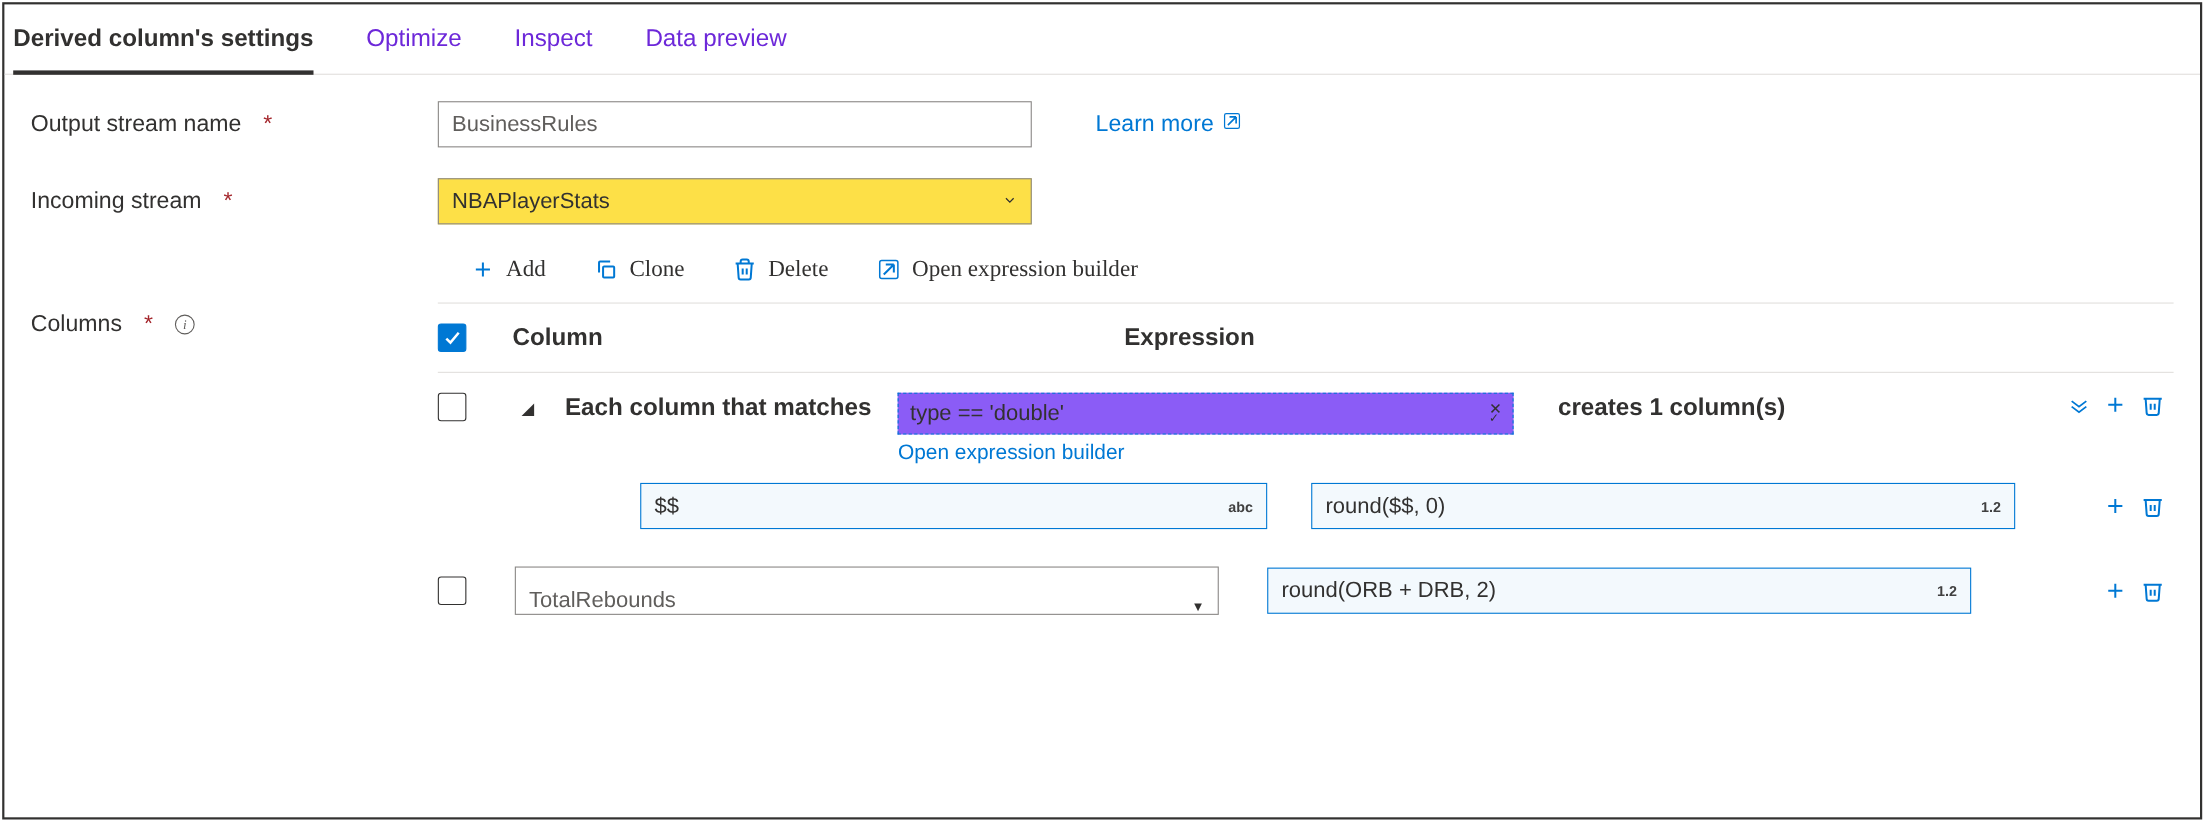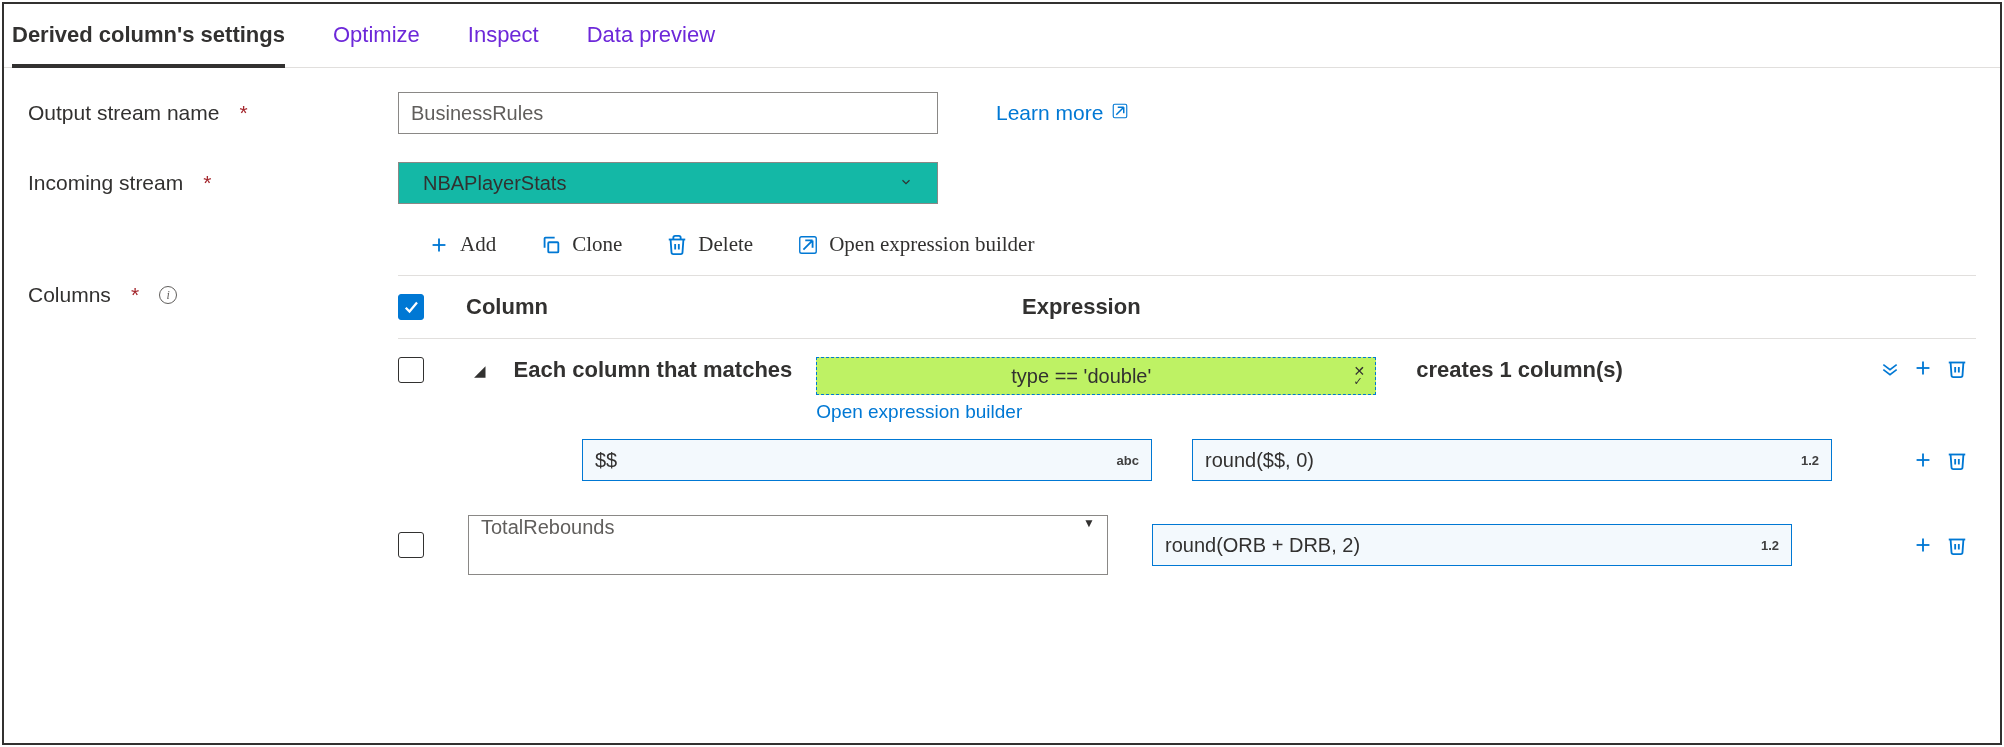--- a/index.html
+++ b/index.html
@@ -69,24 +69,24 @@
       padding: 0 12px;
       font-size: 20px;
       color: #605e5c;
       background: #fff;
       width: 540px;
     }
     .select-wrap { position: relative; width: 540px; }
     .select-input {
       height: 42px;
       border: 1px solid #8a8886;
-      padding: 0 24px;
+      padding: 0 12px;
       font-size: 20px;
       color: #323130;
-      background: #14b8a6;
+      background: #fde047;
       width: 100%;
       display: flex;
       align-items: center;
       justify-content: space-between;
       cursor: pointer;
     }
     .chevron { font-size: 14px; color: #323130; }
     .learn-link {
       color: #0078d4;
       margin-left: 58px;
@@ -166,29 +166,28 @@
       color: #323130;
       margin-left: 26px;
       margin-right: 4px;
       font-size: 15px;
       transform: translateY(5px);
     }
     .pattern-label { font-weight: 700; font-size: 22px; }
     .pattern-input {
       height: 38px;
       border: 1px dashed #0078d4;
-      background: #bef264;
+      background: #8b5cf6;
       padding: 0 40px 0 10px;
       font-size: 20px;
       color: #323130;
       width: 560px;
       position: relative;
       display: flex;
       align-items: center;
-      justify-content: center;
     }
     .pattern-input .end-icon {
       position: absolute;
       right: 10px;
       font-size: 14px;
       color: #323130;
       display: flex;
       flex-direction: column;
       line-height: 10px;
     }
@@ -225,28 +224,28 @@
       color: #404040;
       font-weight: 600;
     }
     .row2 {
       display: flex;
       align-items: center;
       padding: 26px 0 8px 0;
       gap: 24px;
     }
     .dropdown-col {
-      height: 60px;
+      height: 44px;
       border: 1px solid #8a8886;
       background: #fff;
       padding: 0 12px;
       font-size: 20px;
       width: 640px;
       display: flex;
-      align-items: flex-start;
+      align-items: flex-end;
       justify-content: space-between;
       cursor: pointer;
       margin-left: 20px;
       color: #605e5c;
     }
     .dropdown-col .caret { color: #323130; font-size: 12px; }
     .dbl-chevron svg { width: 20px; height: 20px; display:block; }
   </style>
 </head>
 <body>

